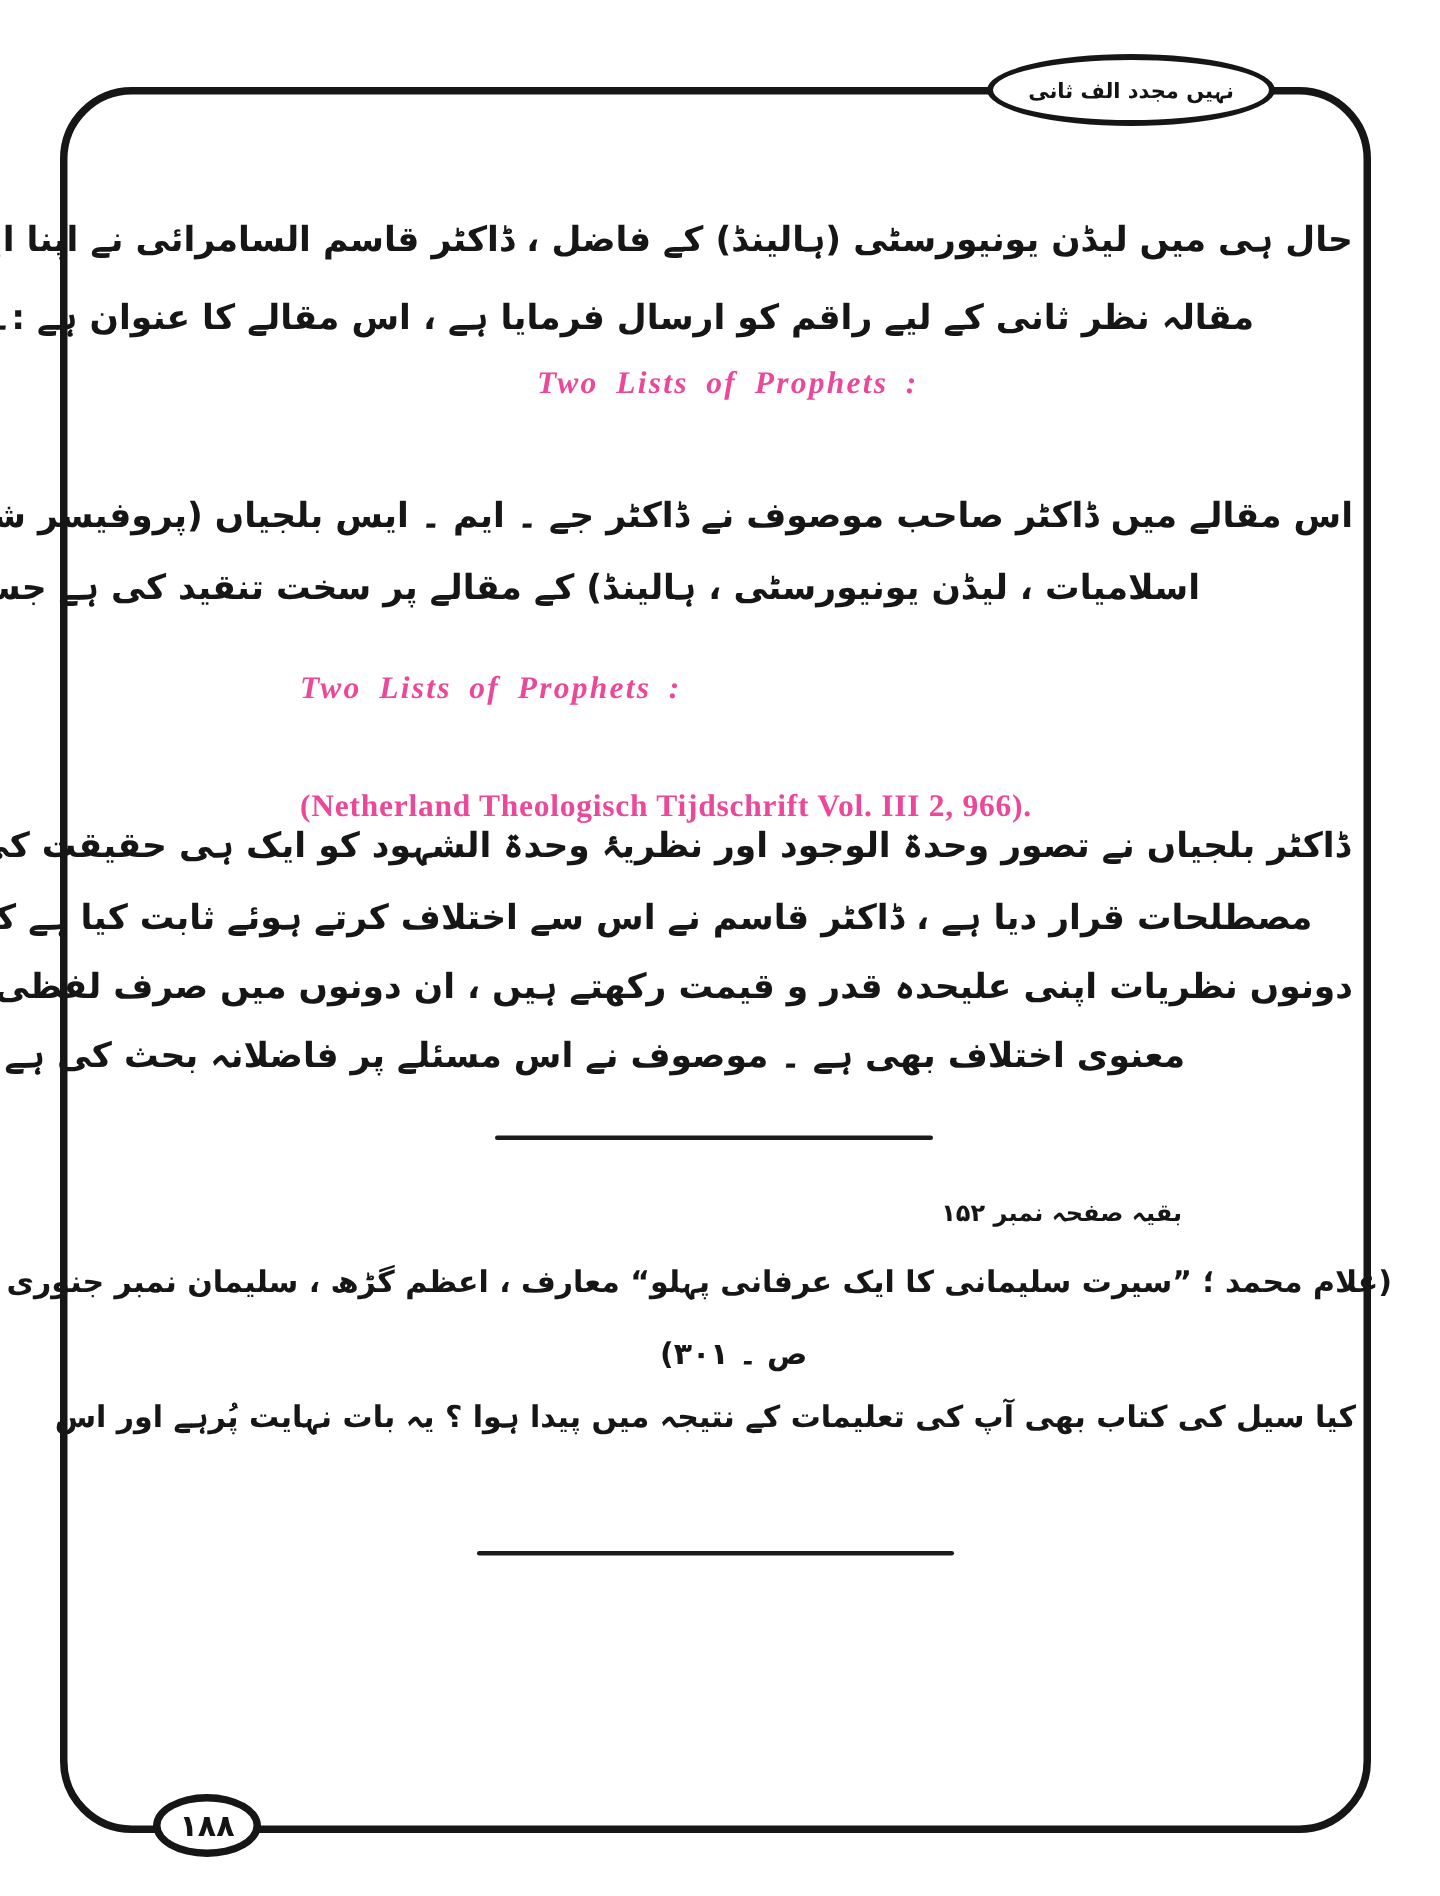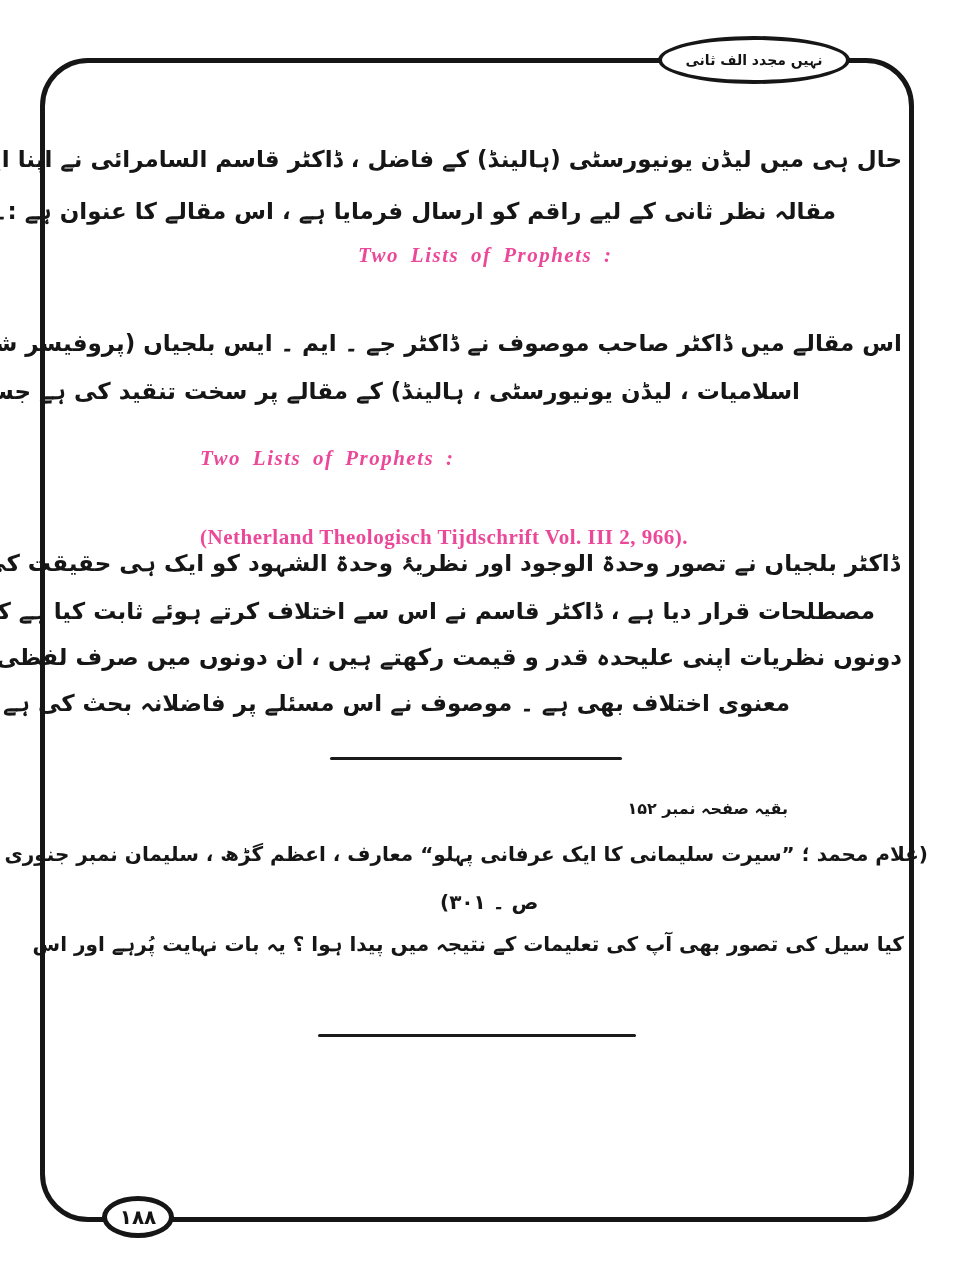--- a/index.html
+++ b/index.html
@@ -115,21 +115,21 @@
   <div class="urdu" style="top:644px; right:58px;">دونوں نظریات اپنی علیحدہ قدر و قیمت رکھتے ہیں ، ان دونوں میں صرف لفظی اختلاف نہیں ، بلکہ</div>
   <div class="urdu" style="top:690px; right:170px;">معنوی اختلاف بھی ہے ۔ موصوف نے اس مسئلے پر فاضلانہ بحث کی ہے ۔</div>
 
   <div class="divider" style="top:757px; left:330px; width:292px;"></div>
 
   <div class="urdu small" style="top:799px; right:172px;">بقیہ صفحہ نمبر ۱۵۲</div>
   <div class="urdu fnote" style="top:842px; right:32px;">(غلام محمد ؛ ”سیرت سلیمانی کا ایک عرفانی پہلو“ معارف ، اعظم گڑھ ، سلیمان نمبر جنوری ۱۹۵۵ء</div>
   <div class="urdu fnote" style="top:890px; left:440px; right:auto;">ص ۔ ۳۰۱)</div>
 
   <div class="split-line" style="top:932px;">
-    <span>کیا سیل کی تصور بھی آپ کی تعلیمات کے نتیجہ میں پیدا ہوا ؟ یہ بات نہایت پُر</span>
+    <span>کیا سیل کی کتاب بھی آپ کی تعلیمات کے نتیجہ میں پیدا ہوا ؟ یہ بات نہایت پُر</span>
     <span>ہے اور اس</span>
   </div>
 
   <div class="divider" style="top:1034px; left:318px; width:318px;"></div>
 
   <div class="badge pageno-badge">
     <span>۱۸۸</span>
   </div>
 
 </div>

